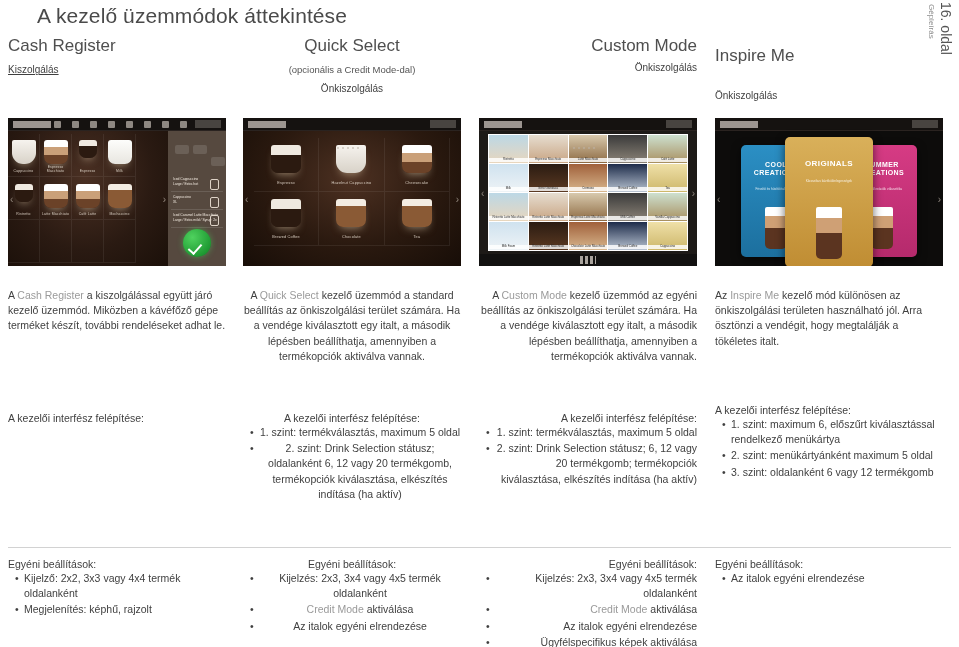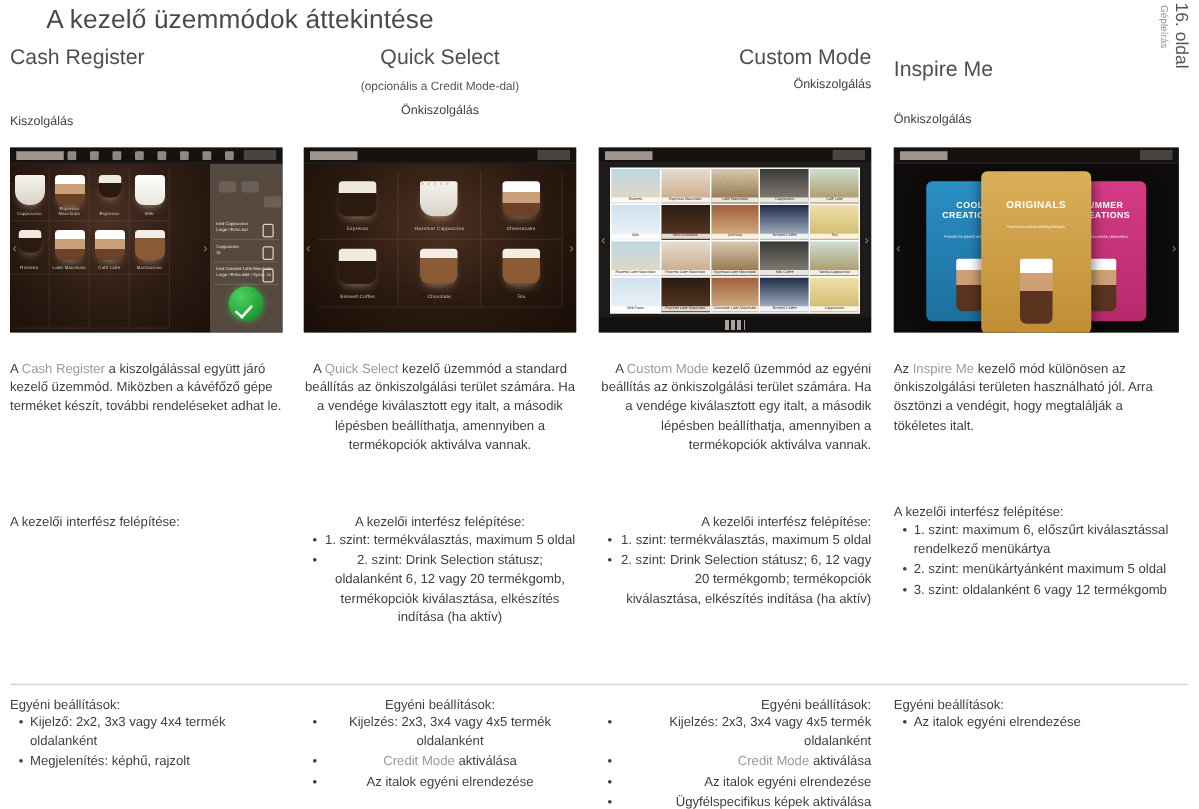--- a/index.html
+++ b/index.html
@@ -71,21 +71,21 @@
     font-size: 9.5px;
     color: #555;
     margin-top: 7px;
     line-height: 1.4;
   }
   .mode-service {
     font-size: 10px;
     color: #3f3f3f;
     margin-top: 6px;
   }
-  .pad-top-sub { margin-top: 36px; }
+  .pad-top-sub { margin-top: 8px; text-decoration: underline; }
 
   
   .shot {
     position: absolute;
     top: 118px;
     width: 218px;
     height: 148px;
     background: #111;
     overflow: hidden;
   }

